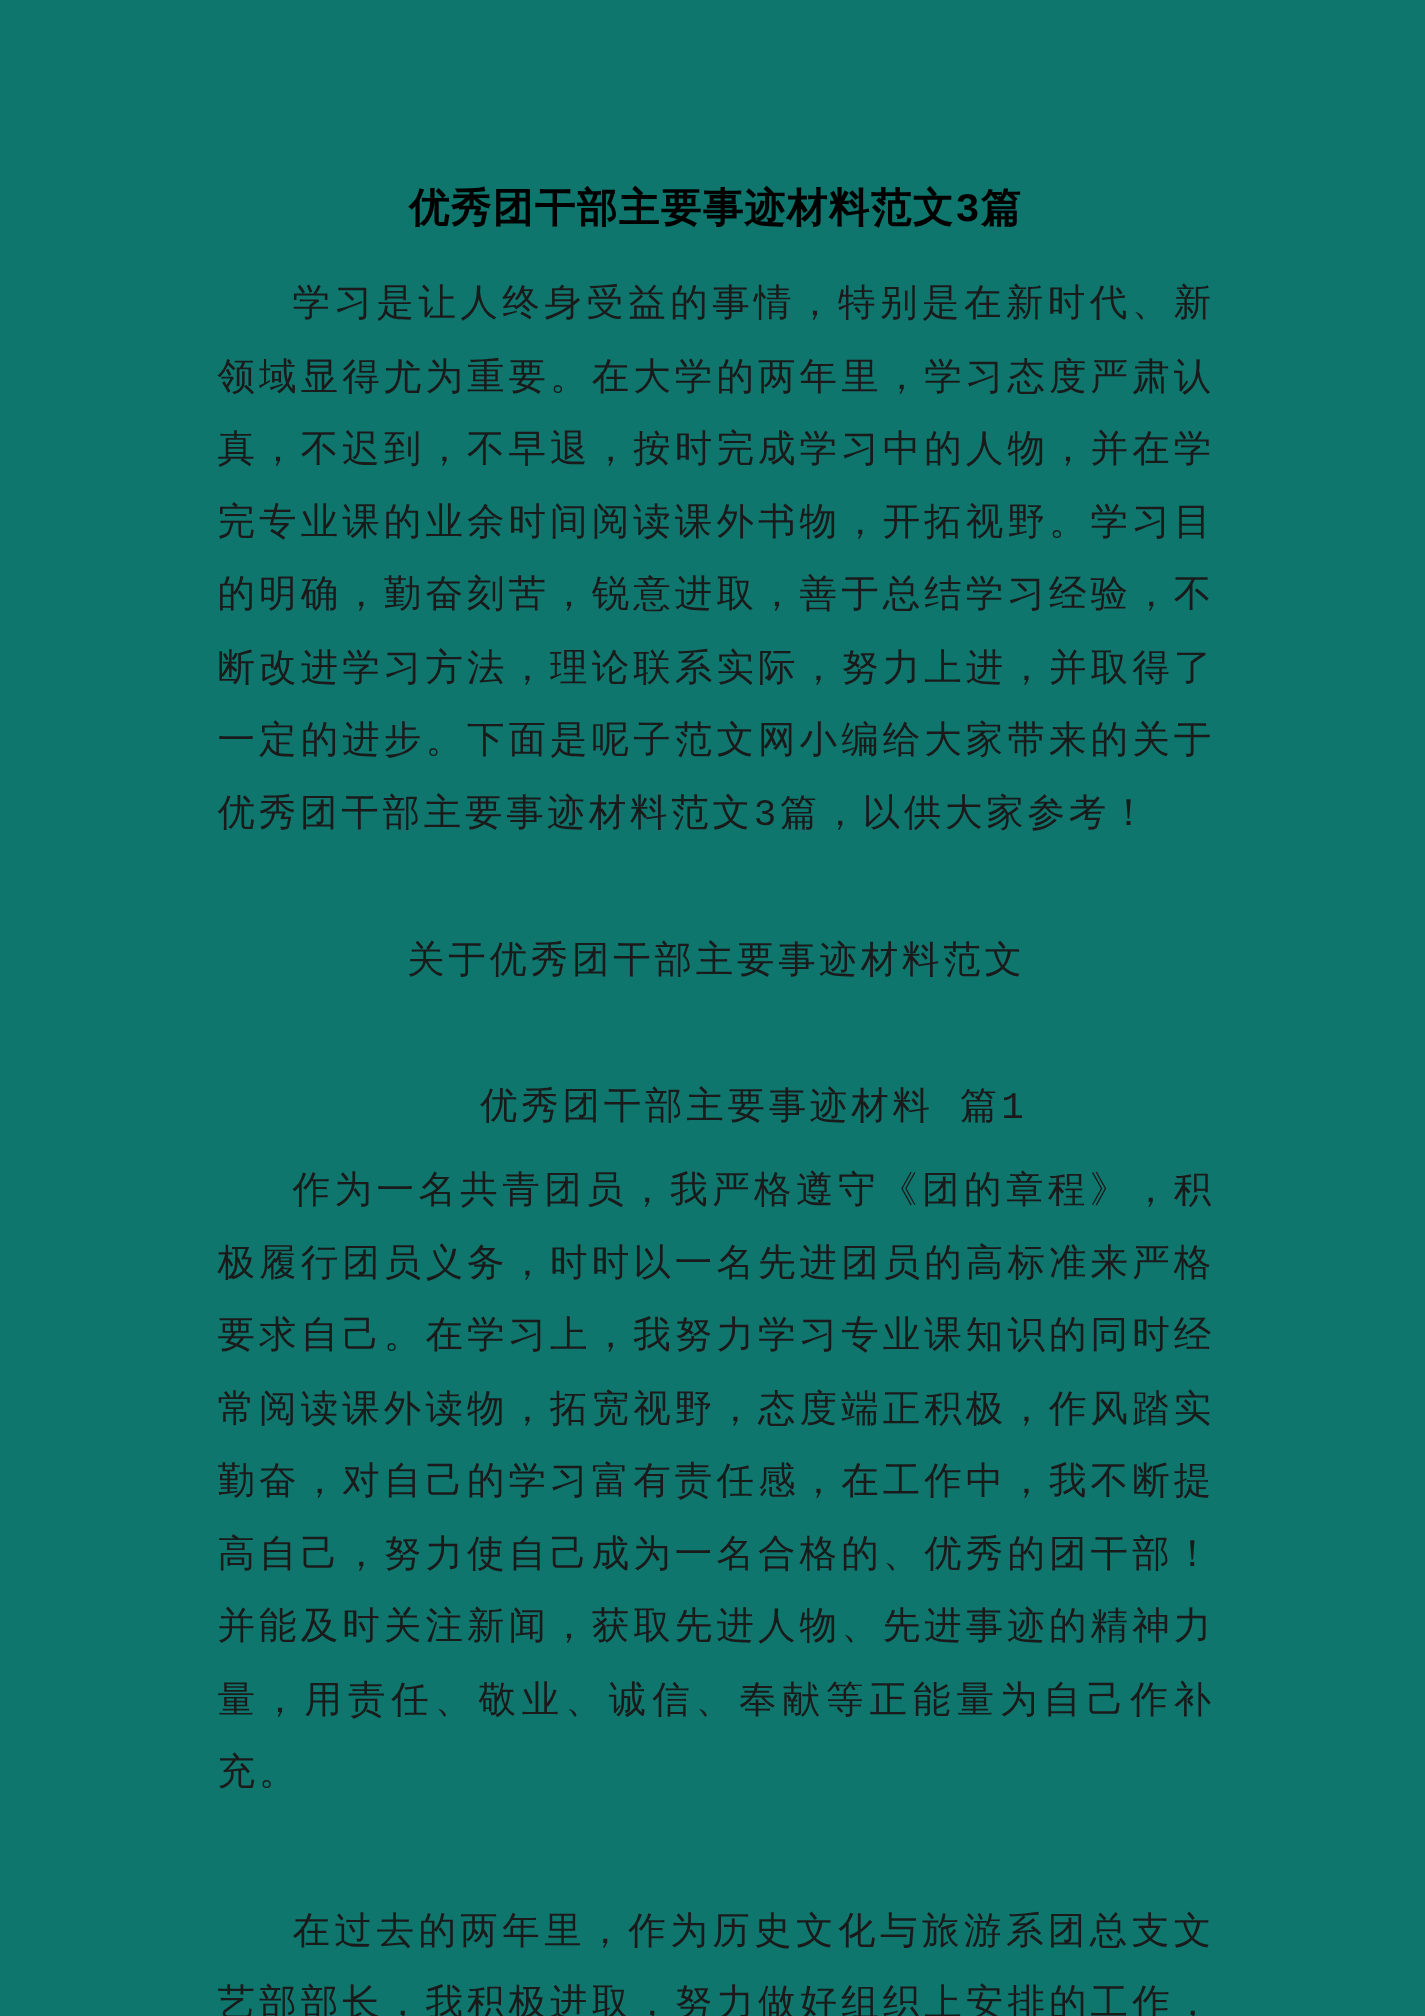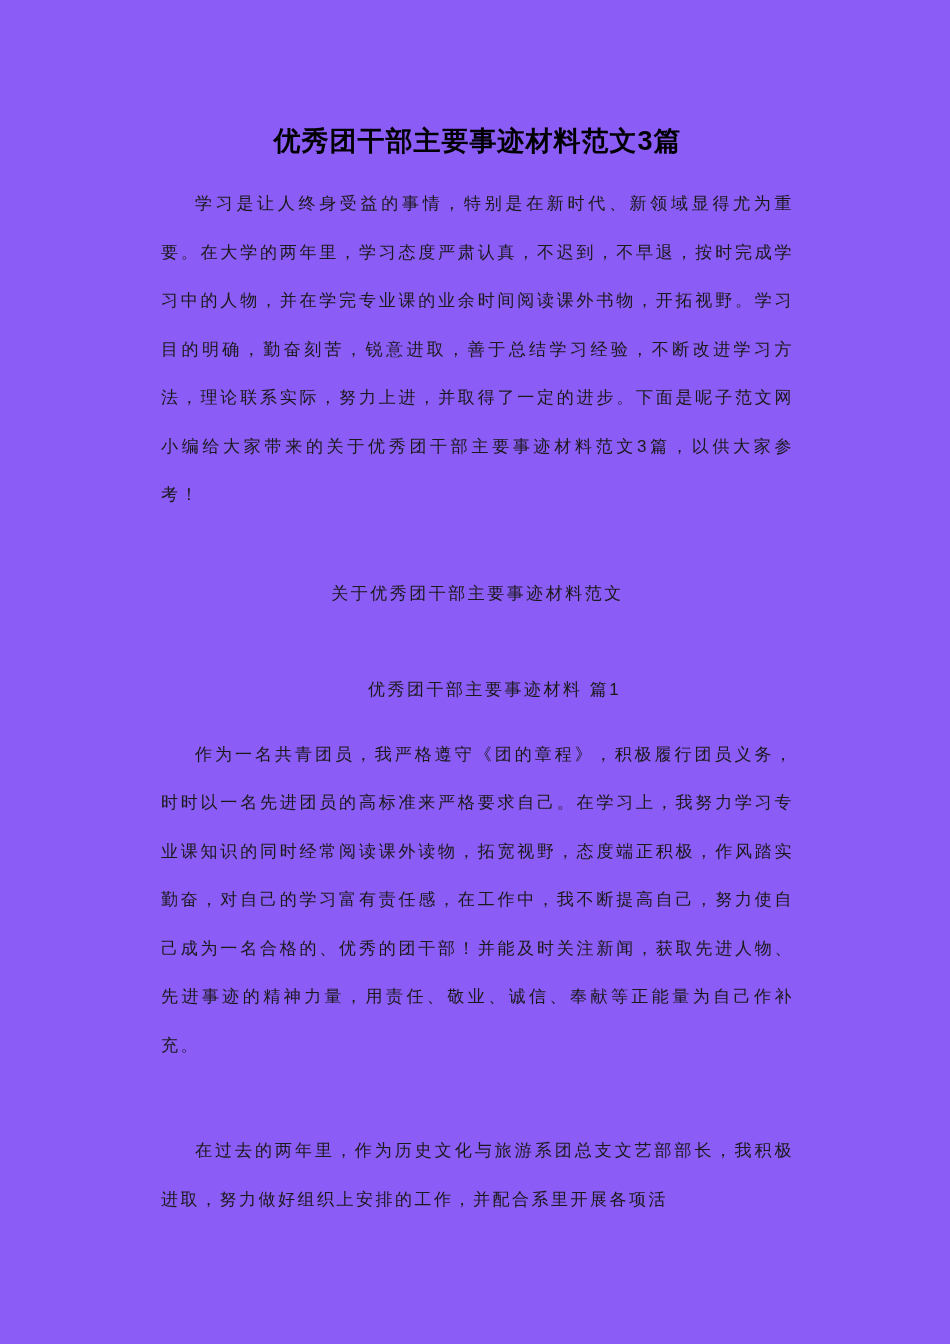--- a/index.html
+++ b/index.html
@@ -5,38 +5,38 @@
   html, body {
     margin: 0;
     padding: 0;
     background: #ffffff;
   }
   .page {
     position: relative;
     width: 950px;
     height: 1344px;
     box-sizing: border-box;
-    background: #8b5cf6;
+    background: #0f766e;
     padding: 115px 140px 0 145px;
     overflow: hidden;
     color: #111111;
-    font-family: Liberation Sans, sans-serif;
+    font-family: Liberation Mono, monospace;
   }
   .doc-title {
     margin: 0;
     font-size: 27px;
     font-weight: 700;
     line-height: 52px;
     text-align: center;
     letter-spacing: 1px;
     color: #000000;
   }
   .body-text {
-    margin: 16px;
-    font-size: 17px;
+    margin: 0;
+    font-size: 25px;
     line-height: 48.5px;
     letter-spacing: 2.5px;
     text-align: justify;
     text-justify: inter-character;
     color: #1a1a1a;
   }
   .indent {
     text-indent: 2em;
   }
   .intro        { margin-top: 13px; }

